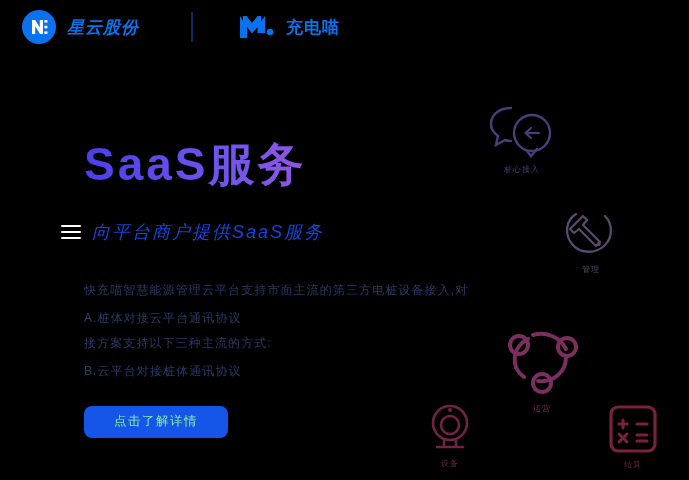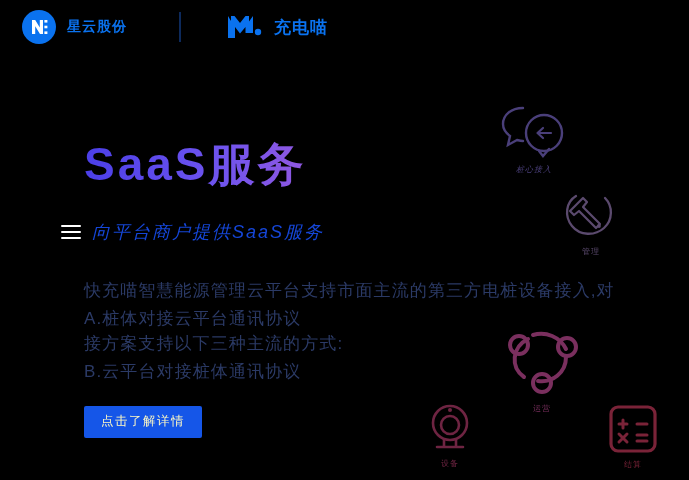--- a/index.html
+++ b/index.html
@@ -18,22 +18,23 @@
     display:flex; align-items:center;
   }
   #brand-primary { display:flex; align-items:center; margin-left:22px; }
   #logo-mark {
     width:34px; height:34px; border-radius:50%;
     background:#0a72ef; position:relative; flex:0 0 auto;
   }
   #logo-mark svg { position:absolute; left:0; top:0; }
   #brand-primary-name {
     margin-left:11px; color:#0a72ef;
-    font-size:14px; font-weight:bold; letter-spacing:1px;
-    white-space:nowrap;
+    font-size:17px; font-weight:bold; letter-spacing:1px;
+    white-space:nowrap;
+    font-style:italic;
   }
   #header-divider {
     width:2px; height:30px; background:#0d2a5c;
     margin-left:52px;
   }
   #brand-secondary { display:flex; align-items:center; margin-left:46px; }
   #brand-secondary-mark { width:40px; height:26px; flex:0 0 auto; }
   #brand-secondary-name {
     margin-left:7px; color:#0a72ef;
     font-size:17px; font-weight:bold; letter-spacing:1px;
@@ -62,42 +63,42 @@
     border-radius:1px; margin-bottom:4px;
   }
   #menu-icon span:last-child { margin-bottom:0; }
   #hero-subtitle {
     color:#1546d8; font-size:18px; letter-spacing:2px;
     white-space:nowrap; font-weight:500;
   }
 
   #hero-body { margin-top:34px; }
   .body-line {
-    color:#2b3a66; font-size:17px; letter-spacing:1.1px;
+    color:#2b3a66; font-size:12px; letter-spacing:1.1px;
     line-height:25px; white-space:nowrap;
   }
   .list-line { margin-top:3px; }
 
   #cta-button {
     display:inline-block; margin-top:22px;
-    background:#1556e8; color:#fef9c3;
+    background:#1556e8; color:#86efac;
     font-size:12.5px; letter-spacing:1.5px;
-    padding:7px 17px 8px; border-radius:2px;
+    padding:7px 30px 8px; border-radius:8px;
     border:none; cursor:pointer; white-space:nowrap;
   }
 
   
   .feat { position:absolute; text-align:center; }
   .feat svg { display:block; margin:0 auto; }
   .feat-label {
     font-size:8px; letter-spacing:1px; margin-top:4px;
     white-space:nowrap;
   }
-  #feat-access  { left:499px; top:104px;font-style:italic; }
-  #feat-manage  { left:562px; top:190px; }
+  #feat-access  { left:487px; top:104px; }
+  #feat-manage  { left:562px; top:208px; }
   #feat-share   { left:500px; top:325px; }
   #feat-device  { left:424px; top:400px; }
   #feat-billing { left:607px; top:403px; }
 </style>
 </head>
 <body>
 
 <div id="header">
 
   <div id="brand-primary">

